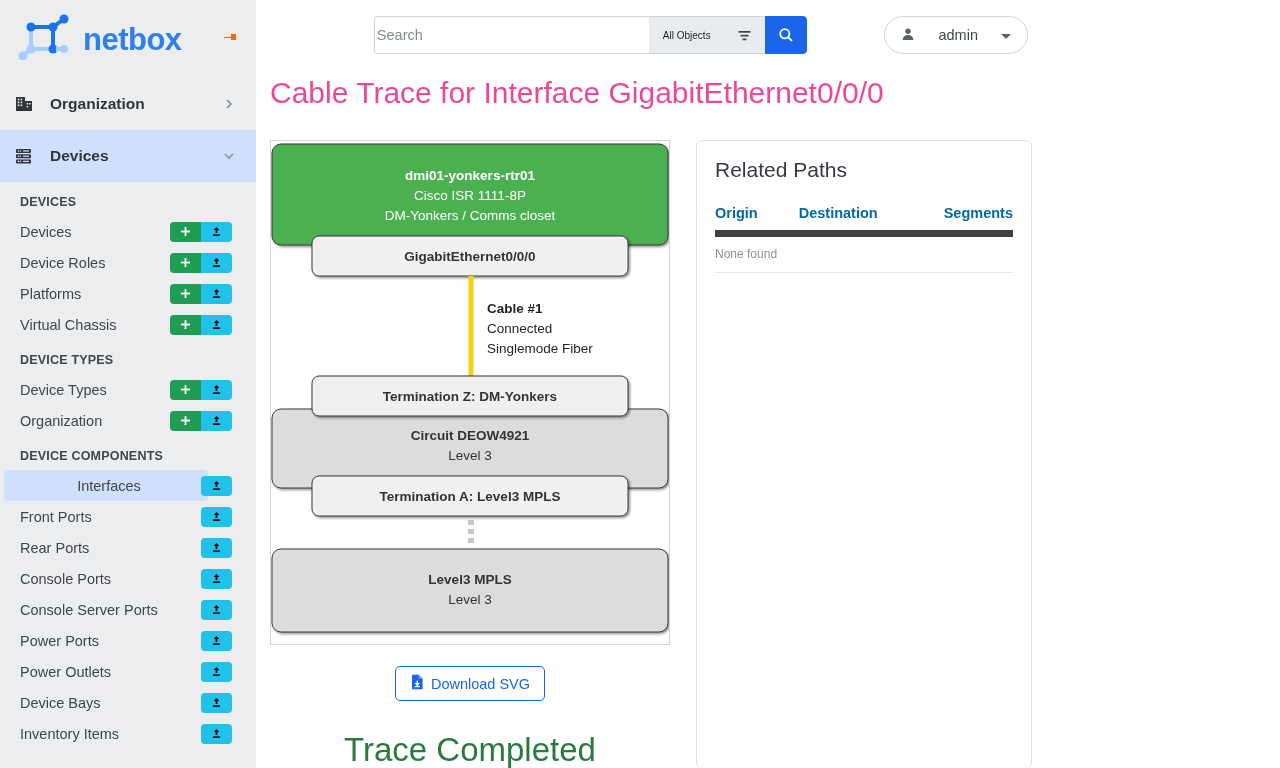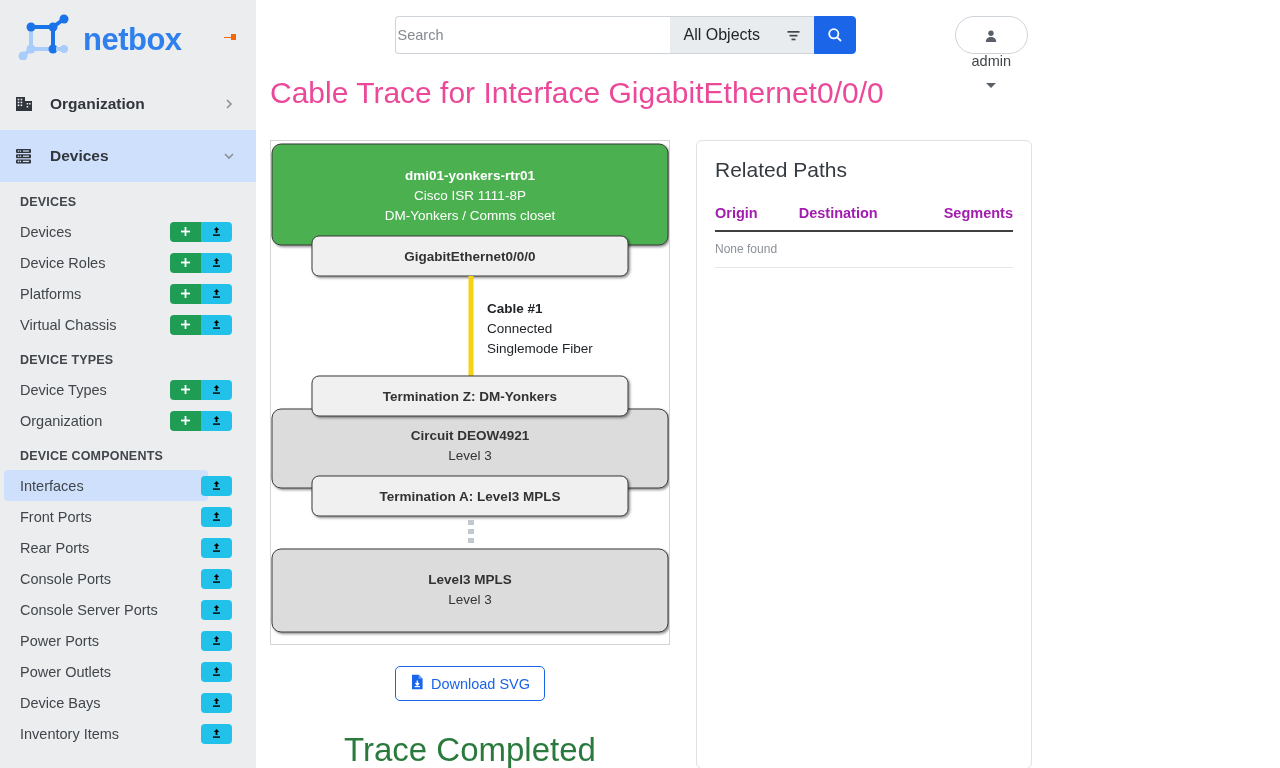--- a/index.html
+++ b/index.html
@@ -55,21 +55,21 @@
   .nav-item {
     height: 31px;
     display: flex; align-items: center;
     padding-left: 20px; padding-right: 10px;
     font-size: 14.5px; color: #41464b;
     cursor: pointer; position: relative;
   }
   .nav-item .ilabel { flex: 1; }
   .nav-item.current {
     background: #cfe0fc; border-radius: 4px;
-    margin-left: 4px; margin-right: 48px; padding-left: 16px;
+    margin-left: 4px; margin-right: 48px; padding-left: 16px; text-align: center;
   }
   .nav-item.current + .btn-pair { }
   .btn-pair {
     position: absolute; right: 24px; top: 50%; transform: translateY(-50%);
     display: flex; border-radius: 4px; overflow: hidden; height: 20px;
   }
   .mini-btn {
     width: 31px; height: 20px;
     display: flex; align-items: center; justify-content: center;
     cursor: pointer;
@@ -97,39 +97,39 @@
     border: 1px solid #ced4da; border-right: none;
     border-radius: 4px 0 0 4px;
     padding: 0 2px; font-size: 14.5px; color: #212529;
     outline: none; background: #fff;
   }
   .search-input::placeholder { color: #858a90; }
   .search-scope {
     display: flex; align-items: center; justify-content: center;
     padding: 0 14px; height: 38px;
     background: #e9ecef; border: 1px solid #ced4da; border-left: none; border-right: none;
-    font-size: 16px; color: #212529; cursor: pointer;
+    font-size: 10px; color: #212529; cursor: pointer;
   }
   .search-filter {
     display: flex; align-items: center; justify-content: center;
     width: 40px; height: 38px;
     background: #e9ecef; border: 1px solid #ced4da; border-left: none; border-right: none;
     cursor: pointer; color: #41464b;
   }
   .search-go {
     display: flex; align-items: center; justify-content: center;
     width: 42px; height: 38px;
     background: #1a65e8; border: 1px solid #1a65e8;
     border-radius: 0 4px 4px 0; color: #fff; cursor: pointer;
   }
   .user-btn {
-    display: flex; align-items: center; gap: 7px;
-    height: 38px; padding: 12px 16px;
+    display: flex; align-items: center; gap: 23px;
+    height: 38px; padding: 0 16px;
     border: 1px solid #ced4da; border-radius: 19px;
-    font-size: 14.5px; color: #41464b; cursor: pointer; background: #fff; flex-direction: column;
+    font-size: 14.5px; color: #41464b; cursor: pointer; background: #fff;
   }
 
   .page-title {
     font-size: 30px; font-weight: 400; color: #ec4899;
     padding: 6px 0 0 14px; margin: 0;
   }
 
   .content-row { display: flex; padding: 30px 16px 0 14px; gap: 26px; }
 
   
@@ -156,22 +156,22 @@
 
   
   .rp-card {
     width: 566px; min-height: 150px;
     border: 1px solid #dee2e6; border-radius: 6px;
     background: #fff; padding: 17px 18px 22px 18px;
   }
   .rp-title { font-size: 21px; font-weight: 400; color: #343a40; margin-bottom: 23px; }
   .rp-table { width: 100%; border-collapse: collapse; }
   .rp-table th {
-    text-align: left; font-size: 14.5px; font-weight: 700; color: #a21caf;
-    padding: 0 0 9px 0; border-bottom: 2px solid #404040;
+    text-align: left; font-size: 14.5px; font-weight: 700; color: #0369a1;
+    padding: 0 0 9px 0; border-bottom: 7px solid #404040;
   }
   .rp-table th.c1 { width: 126px; }
   .rp-table th.c2 { width: 213px; }
   .rp-table td {
     font-size: 12px; color: #8b9199;
     padding: 10px 0 11px 0; border-bottom: 1px solid #e4e6e8;
   }
 </style>
 </head>
 <body>

